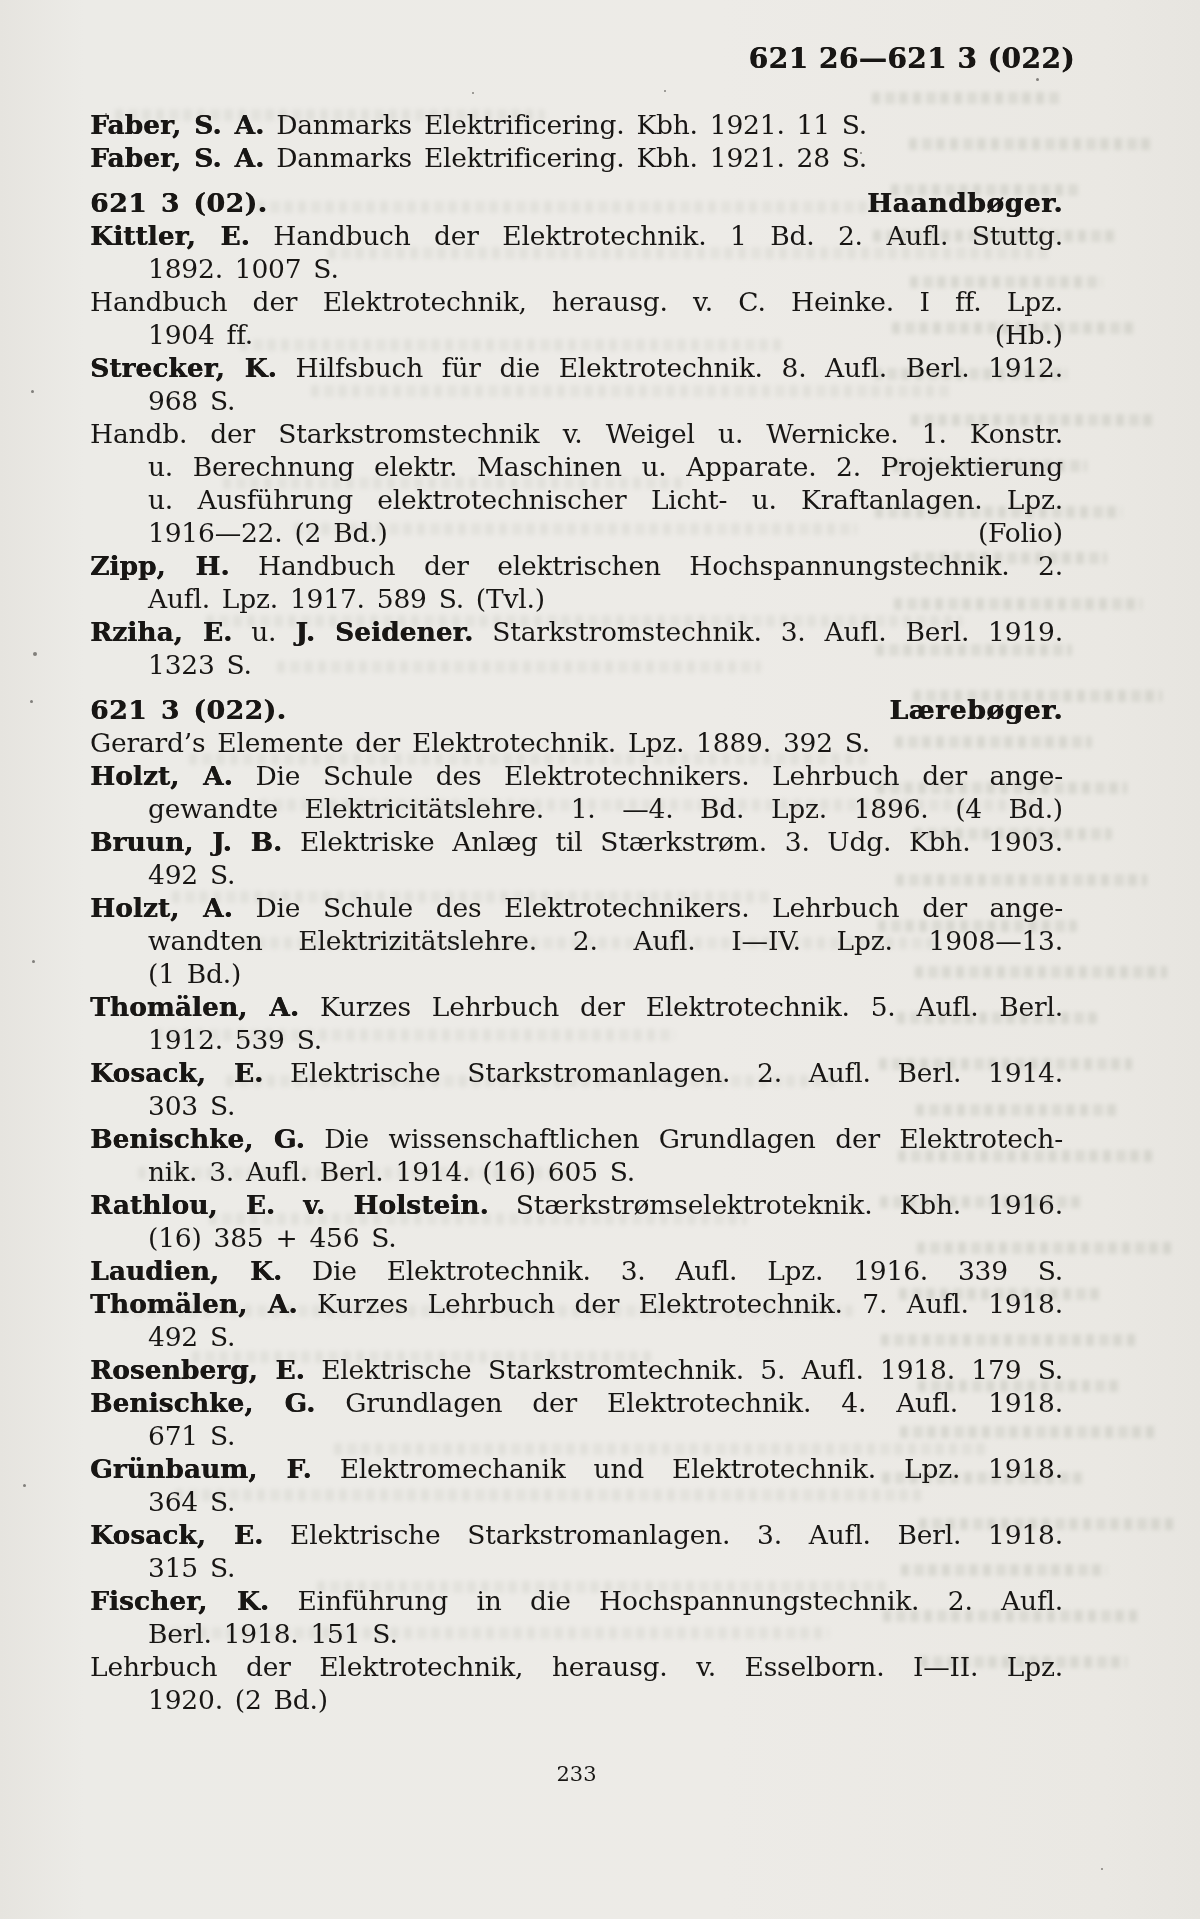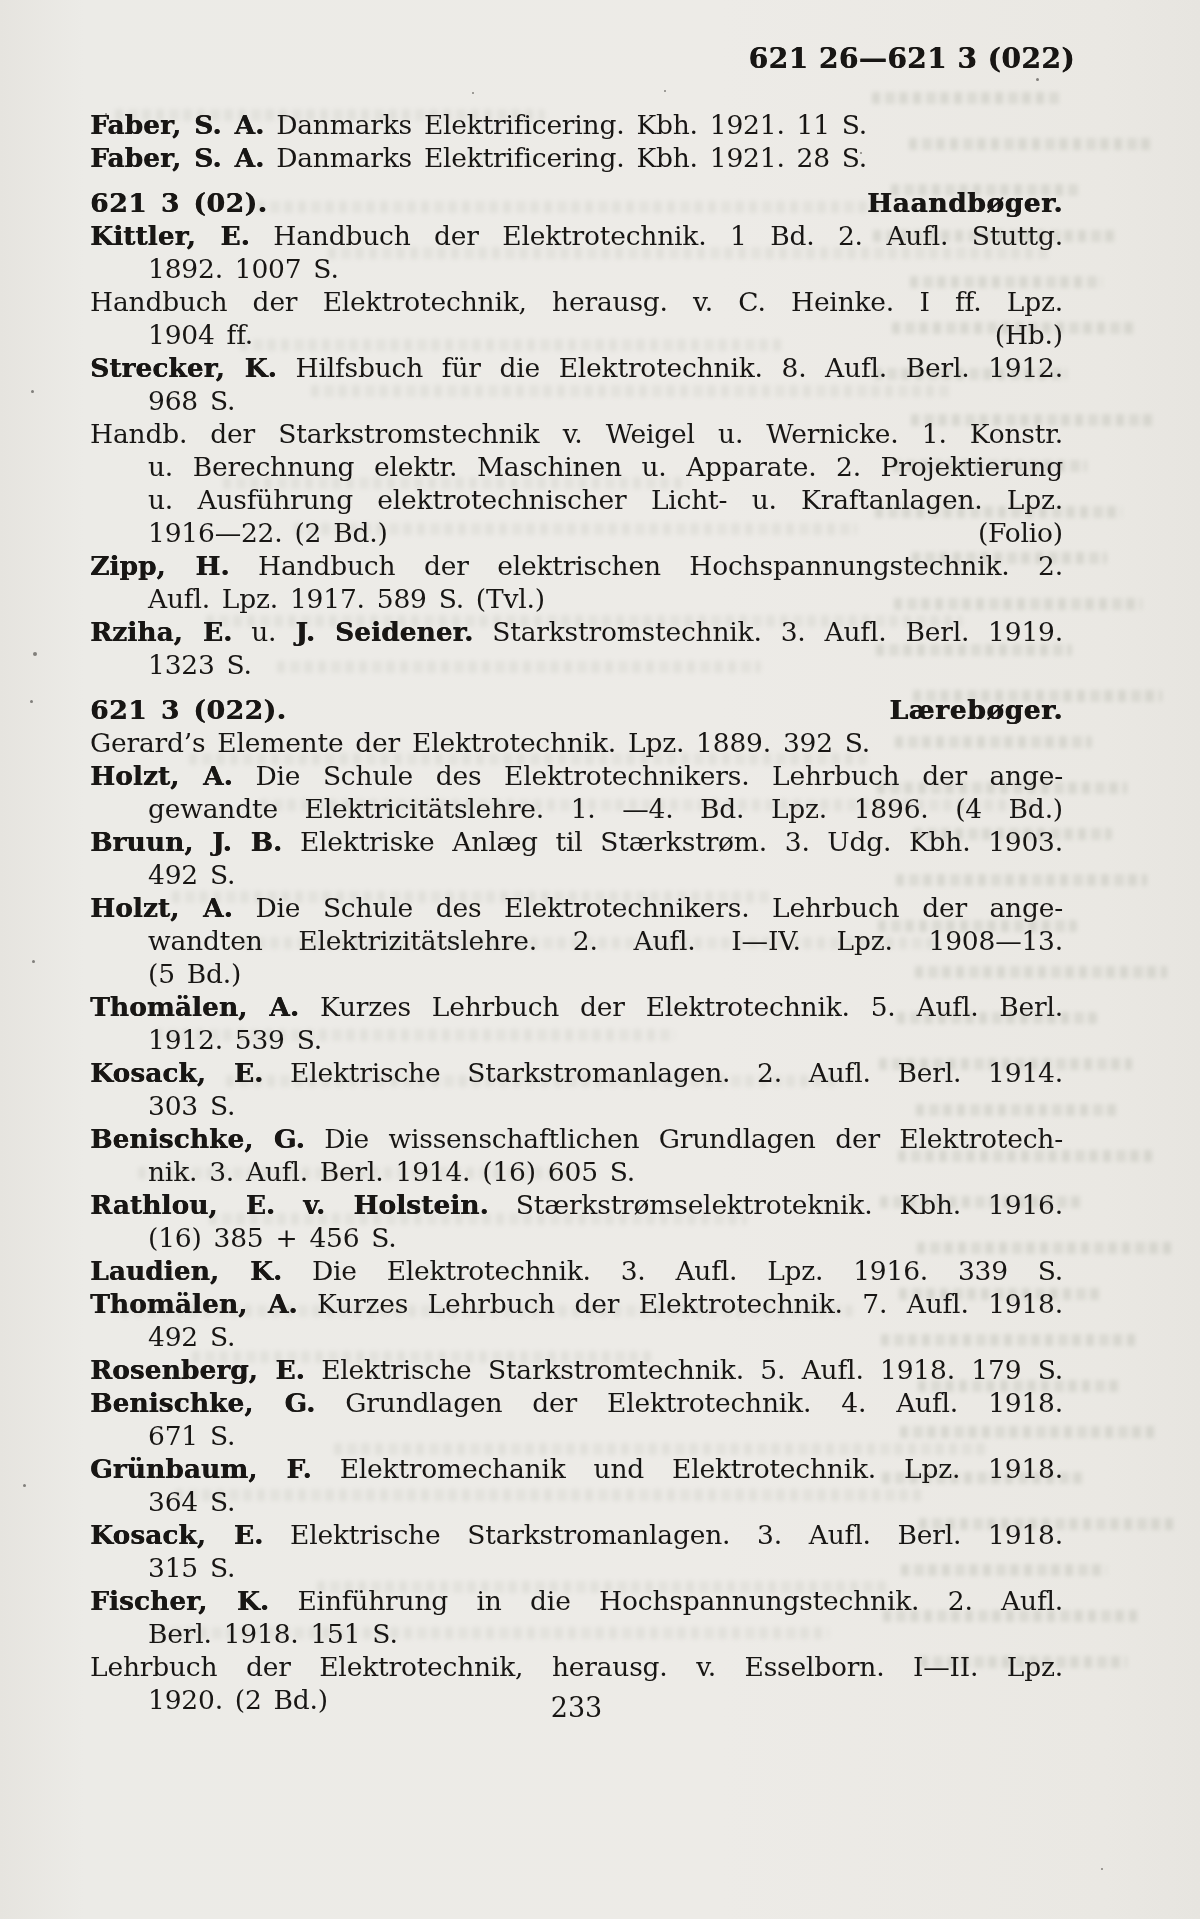--- a/index.html
+++ b/index.html
@@ -39,22 +39,22 @@
   .right-note { position: absolute; right: 0; bottom: 0; margin-top: 32px; }
 
   .heading {
     display: flex; justify-content: space-between;
     margin-top: 12px; line-height: 33px;
     font-weight: bold;
   }
   .heading .code, .heading .category { text-shadow: .6px 0 0 currentColor; letter-spacing: .6px; }
 
   .page-number {
-    position: absolute; top: 1692px; left: 90px; width: 973px; z-index: 2;
-    text-align: center; font-size: 27px;
+    position: absolute; top: 1762px; left: 90px; width: 973px; z-index: 2;
+    text-align: center; font-size: 21px;
   }
 </style>
 </head>
 <body>
 
 <div class="page">
   <div class="ghost-layer">
       <div class="ghost" style="left: 872px; top: 92px; width: 190px; opacity: 0.34;"></div>
       <div class="ghost" style="left: 115px; top: 109px; width: 430px; opacity: 0.2;"></div>
       <div class="ghost" style="left: 909px; top: 138px; width: 243px; opacity: 0.34;"></div>
@@ -177,21 +177,21 @@
         <div class="line stretch"><b>Holzt, A.</b><span> Die Schule des Elektrotechnikers. Lehrbuch der ange-</span></div>
         <div class="line indent stretch"><span>gewandte Elektricitätslehre. 1. —4. Bd. Lpz. 1896. (4 Bd.)</span></div>
       </div>
       <div class="entry">
         <div class="line stretch"><b>Bruun, J. B.</b><span> Elektriske Anlæg til Stærkstrøm. 3. Udg. Kbh. 1903.</span></div>
         <div class="line indent"><span>492 S.</span></div>
       </div>
       <div class="entry">
         <div class="line stretch"><b>Holzt, A.</b><span> Die Schule des Elektrotechnikers. Lehrbuch der ange-</span></div>
         <div class="line indent stretch"><span>wandten Elektrizitätslehre. 2. Aufl. I—IV. Lpz. 1908—13.</span></div>
-        <div class="line indent"><span>(5 Bd.)</span></div>
+        <div class="line indent"><span>(1 Bd.)</span></div>
       </div>
       <div class="entry">
         <div class="line stretch"><b>Thomälen, A.</b><span> Kurzes Lehrbuch der Elektrotechnik. 5. Aufl. Berl.</span></div>
         <div class="line indent"><span>1912. 539 S.</span></div>
       </div>
       <div class="entry">
         <div class="line stretch"><b>Kosack, E.</b><span> Elektrische Starkstromanlagen. 2. Aufl. Berl. 1914.</span></div>
         <div class="line indent"><span>303 S.</span></div>
       </div>
       <div class="entry">

